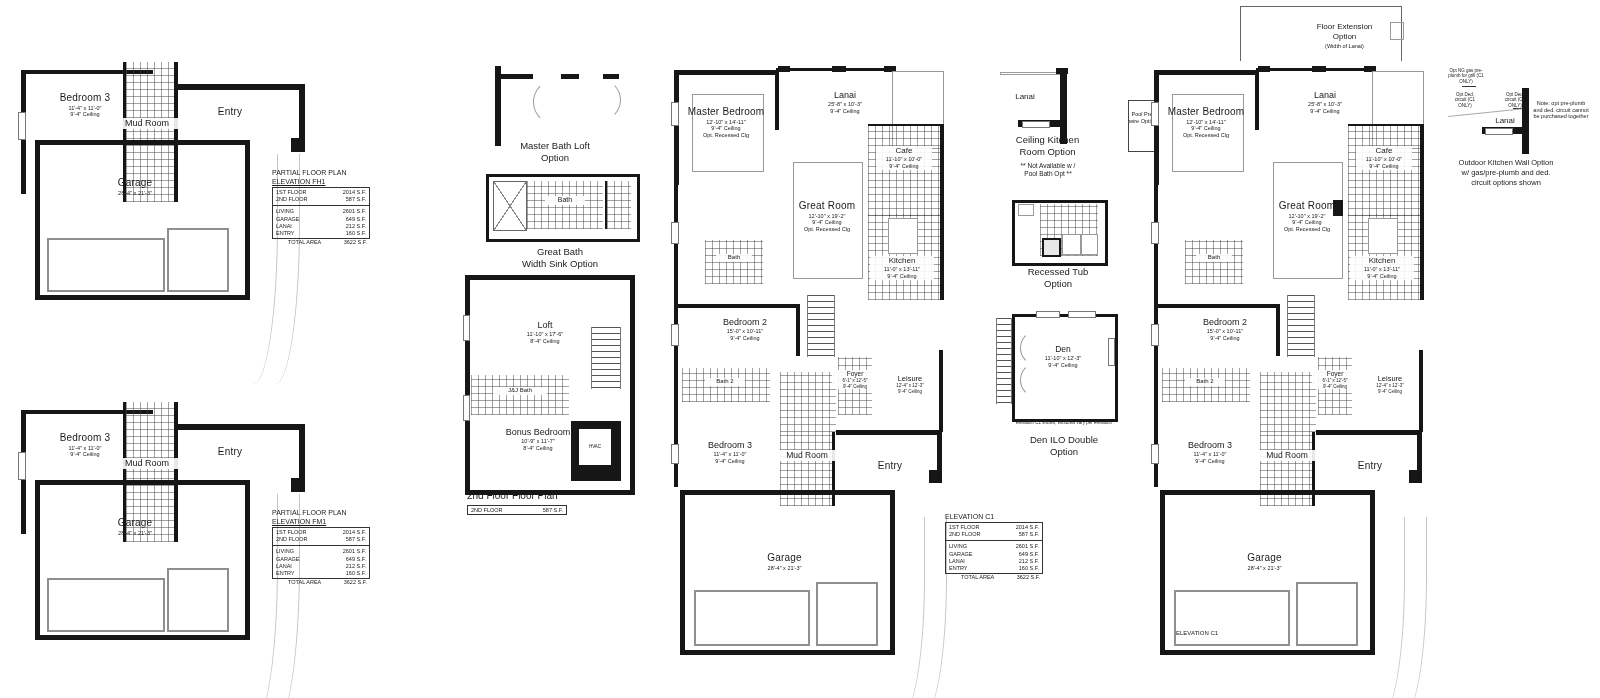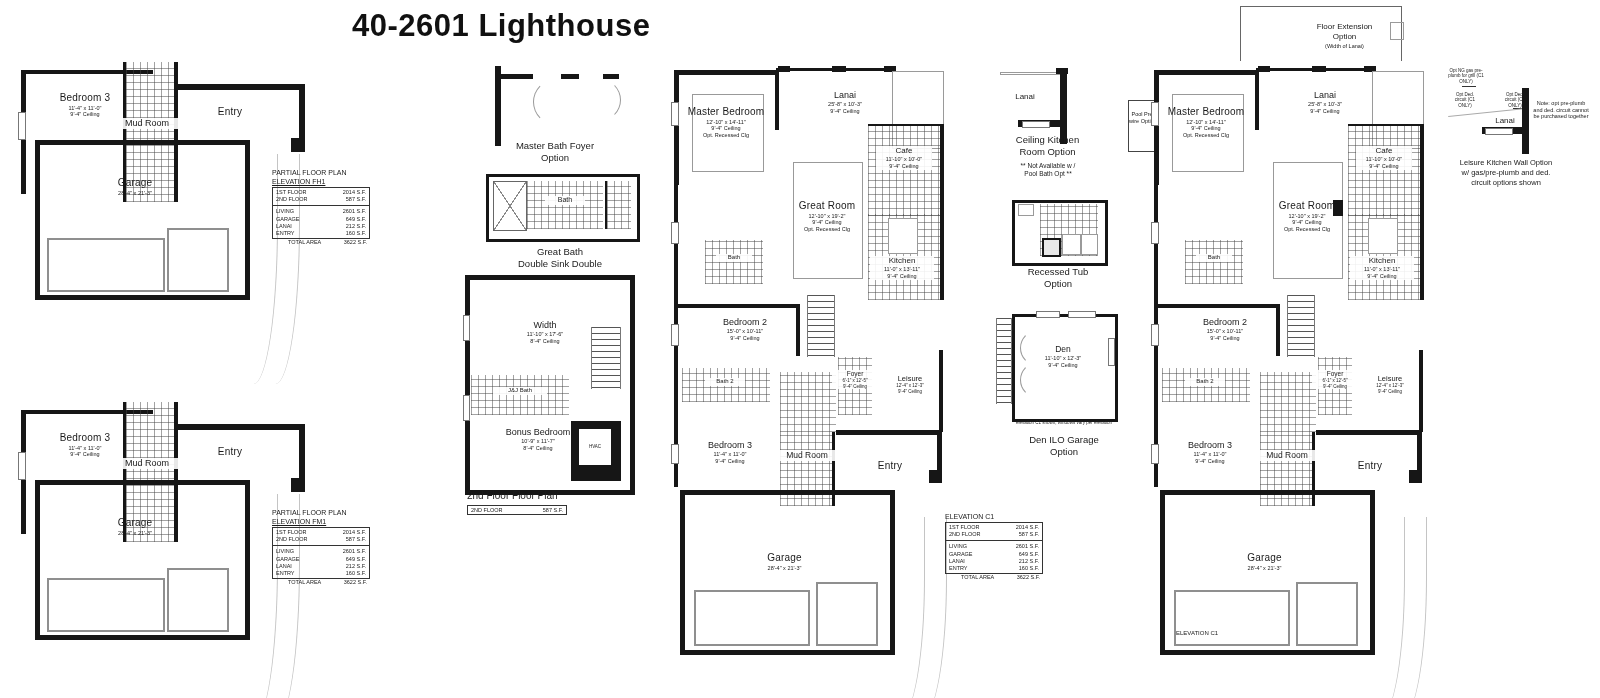--- a/index.html
+++ b/index.html
@@ -35,21 +35,20 @@
   .arc{position:absolute;border:1px solid #9a9a9a;border-color:transparent transparent transparent #9a9a9a;border-radius:50%}
   .xbox{position:absolute;border:1px solid #666;background:
     linear-gradient(to top right, transparent calc(50% - .5px), #888 calc(50% - .5px), #888 calc(50% + .5px), transparent calc(50% + .5px)),
     linear-gradient(to bottom right, transparent calc(50% - .5px), #888 calc(50% - .5px), #888 calc(50% + .5px), transparent calc(50% + .5px))}
 </style>
 </head>
 <body>
 
 <div id="canvas">
 
-  <div class="title">40-2601 Lighthouse</div>
 
   <div class="abs" style="left:15px;top:62px;width:300px;height:330px">
     <div class="wall" style="left:6px;top:8px;width:132px;height:4px"></div>
     <div class="wall" style="left:6px;top:8px;width:5px;height:124px"></div>
     <div class="win" style="left:3px;top:50px;width:6px;height:26px"></div>
     <div class="lbl" style="left:18px;top:30px;width:104px">
       <div class="nm">Bedroom 3</div>
       <div class="dm">11'-4" x 11'-0"</div>
       <div class="dm">9'-4" Ceiling</div>
     </div>
@@ -176,42 +175,42 @@
       </div>
   </div>
 
   <div class="wall" style="left:495px;top:66px;width:6px;height:80px"></div>
   <div class="wall" style="left:501px;top:74px;width:32px;height:5px"></div>
   <div class="wall" style="left:561px;top:74px;width:18px;height:5px"></div>
   <div class="wall" style="left:603px;top:74px;width:16px;height:5px"></div>
   <div class="arc" style="left:533px;top:79px;width:44px;height:44px"></div>
   <div class="arc" style="left:579px;top:79px;width:40px;height:40px;transform:scaleX(-1)"></div>
   <div class="cap" style="left:495px;top:140px;width:120px">
-    <div>Master Bath Foyer</div>
+    <div>Master Bath Loft</div>
     <div>Option</div>
   </div>
 
   <div class="room" style="left:486px;top:174px;width:148px;height:62px"></div>
   <div class="xbox" style="left:493px;top:181px;width:32px;height:48px"></div>
   <div class="hatch" style="left:527px;top:181px;width:76px;height:48px"></div>
   <div class="hatch" style="left:605px;top:181px;width:24px;height:48px;border-left:2px solid #161616"></div>
   <div class="lbl bg" style="left:545px;top:196px;width:40px">
     <div style="font-size:7px">Bath</div>
   </div>
   <div class="cap" style="left:490px;top:246px;width:140px">
     <div>Great Bath</div>
-    <div>Double Sink Double</div>
+    <div>Width Sink Option</div>
   </div>
 
   <div class="abs" style="left:465px;top:275px;width:175px;height:225px">
     <div class="room5" style="left:0;top:0;width:160px;height:210px"></div>
     <div class="win" style="left:-2px;top:40px;width:5px;height:24px"></div>
     <div class="win" style="left:-2px;top:120px;width:5px;height:24px"></div>
     <div class="lbl" style="left:25px;top:45px;width:110px">
-      <div style="font-size:9px">Width</div>
+      <div style="font-size:9px">Loft</div>
       <div class="dm">11'-10" x 17'-6"</div>
       <div class="dm">8'-4" Ceiling</div>
     </div>
     <div class="stairs" style="left:126px;top:52px;width:28px;height:62px"></div>
     <div class="hatch" style="left:6px;top:100px;width:98px;height:40px"></div>
     <div class="lbl bg" style="left:28px;top:112px;width:54px">
       <div style="font-size:6px">J&amp;J Bath</div>
     </div>
     <div class="lbl" style="left:18px;top:152px;width:110px">
       <div style="font-size:9px">Bonus Bedroom</div>
@@ -400,21 +399,21 @@
   <div class="win" style="left:1108px;top:338px;width:5px;height:26px"></div>
   <div class="arc" style="left:1020px;top:330px;width:34px;height:34px"></div>
   <div class="arc" style="left:1020px;top:362px;width:34px;height:34px;transform:scaleY(-1)"></div>
   <div class="lbl" style="left:1030px;top:344px;width:66px">
     <div style="font-size:8.5px">Den</div>
     <div class="dm">11'-10" x 12'-3"</div>
     <div class="dm">9'-4" Ceiling</div>
   </div>
   <div class="tiny" style="left:1012px;top:420px;width:104px">elevation C1 shown, windows vary per elevation</div>
   <div class="cap" style="left:1014px;top:434px;width:100px">
-    <div>Den ILO Garage</div>
+    <div>Den ILO Double</div>
     <div>Option</div>
   </div>
 
   <div class="abs" style="left:1128px;top:100px;width:28px;height:50px;border:1px solid #444">
     <div style="font-size:5.5px;text-align:center;margin-top:10px;line-height:1.3">Pool Pre-wire Option</div>
   </div>
 
   <div class="abs" style="left:1140px;top:62px;width:290px;height:640px">
     <div class="wall" style="left:14px;top:8px;width:104px;height:5px"></div>
     <div class="wall" style="left:14px;top:8px;width:5px;height:115px"></div>
@@ -532,15 +531,15 @@
   <div class="abs" style="left:1462px;top:86px;width:14px;height:1px;background:#333"></div>
   <div class="abs" style="left:1513px;top:108px;width:14px;height:1px;background:#333"></div>
   <div class="abs" style="left:1448px;top:112px;width:78px;height:1px;background:#aaa;transform:rotate(-6deg)"></div>
   <div class="lbl" style="left:1484px;top:116px;width:42px">
     <div style="font-size:8px">Lanai</div>
   </div>
   <div class="wall" style="left:1522px;top:88px;width:7px;height:66px"></div>
   <div class="wall" style="left:1482px;top:127px;width:42px;height:7px"></div>
   <div class="win" style="left:1485px;top:128px;width:26px;height:5px"></div>
   <div class="tiny" style="left:1532px;top:100px;width:58px;font-size:5.5px">Note: opt pre-plumb and ded. circuit cannot be purchased together</div>
-  <div class="cap" style="left:1456px;top:158px;width:100px;font-size:7.5px">Leisure Kitchen Wall Option w/ gas/pre-plumb and ded. circuit options shown</div>
+  <div class="cap" style="left:1456px;top:158px;width:100px;font-size:7.5px">Outdoor Kitchen Wall Option w/ gas/pre-plumb and ded. circuit options shown</div>
 
 </div>
 
 </body></html>

